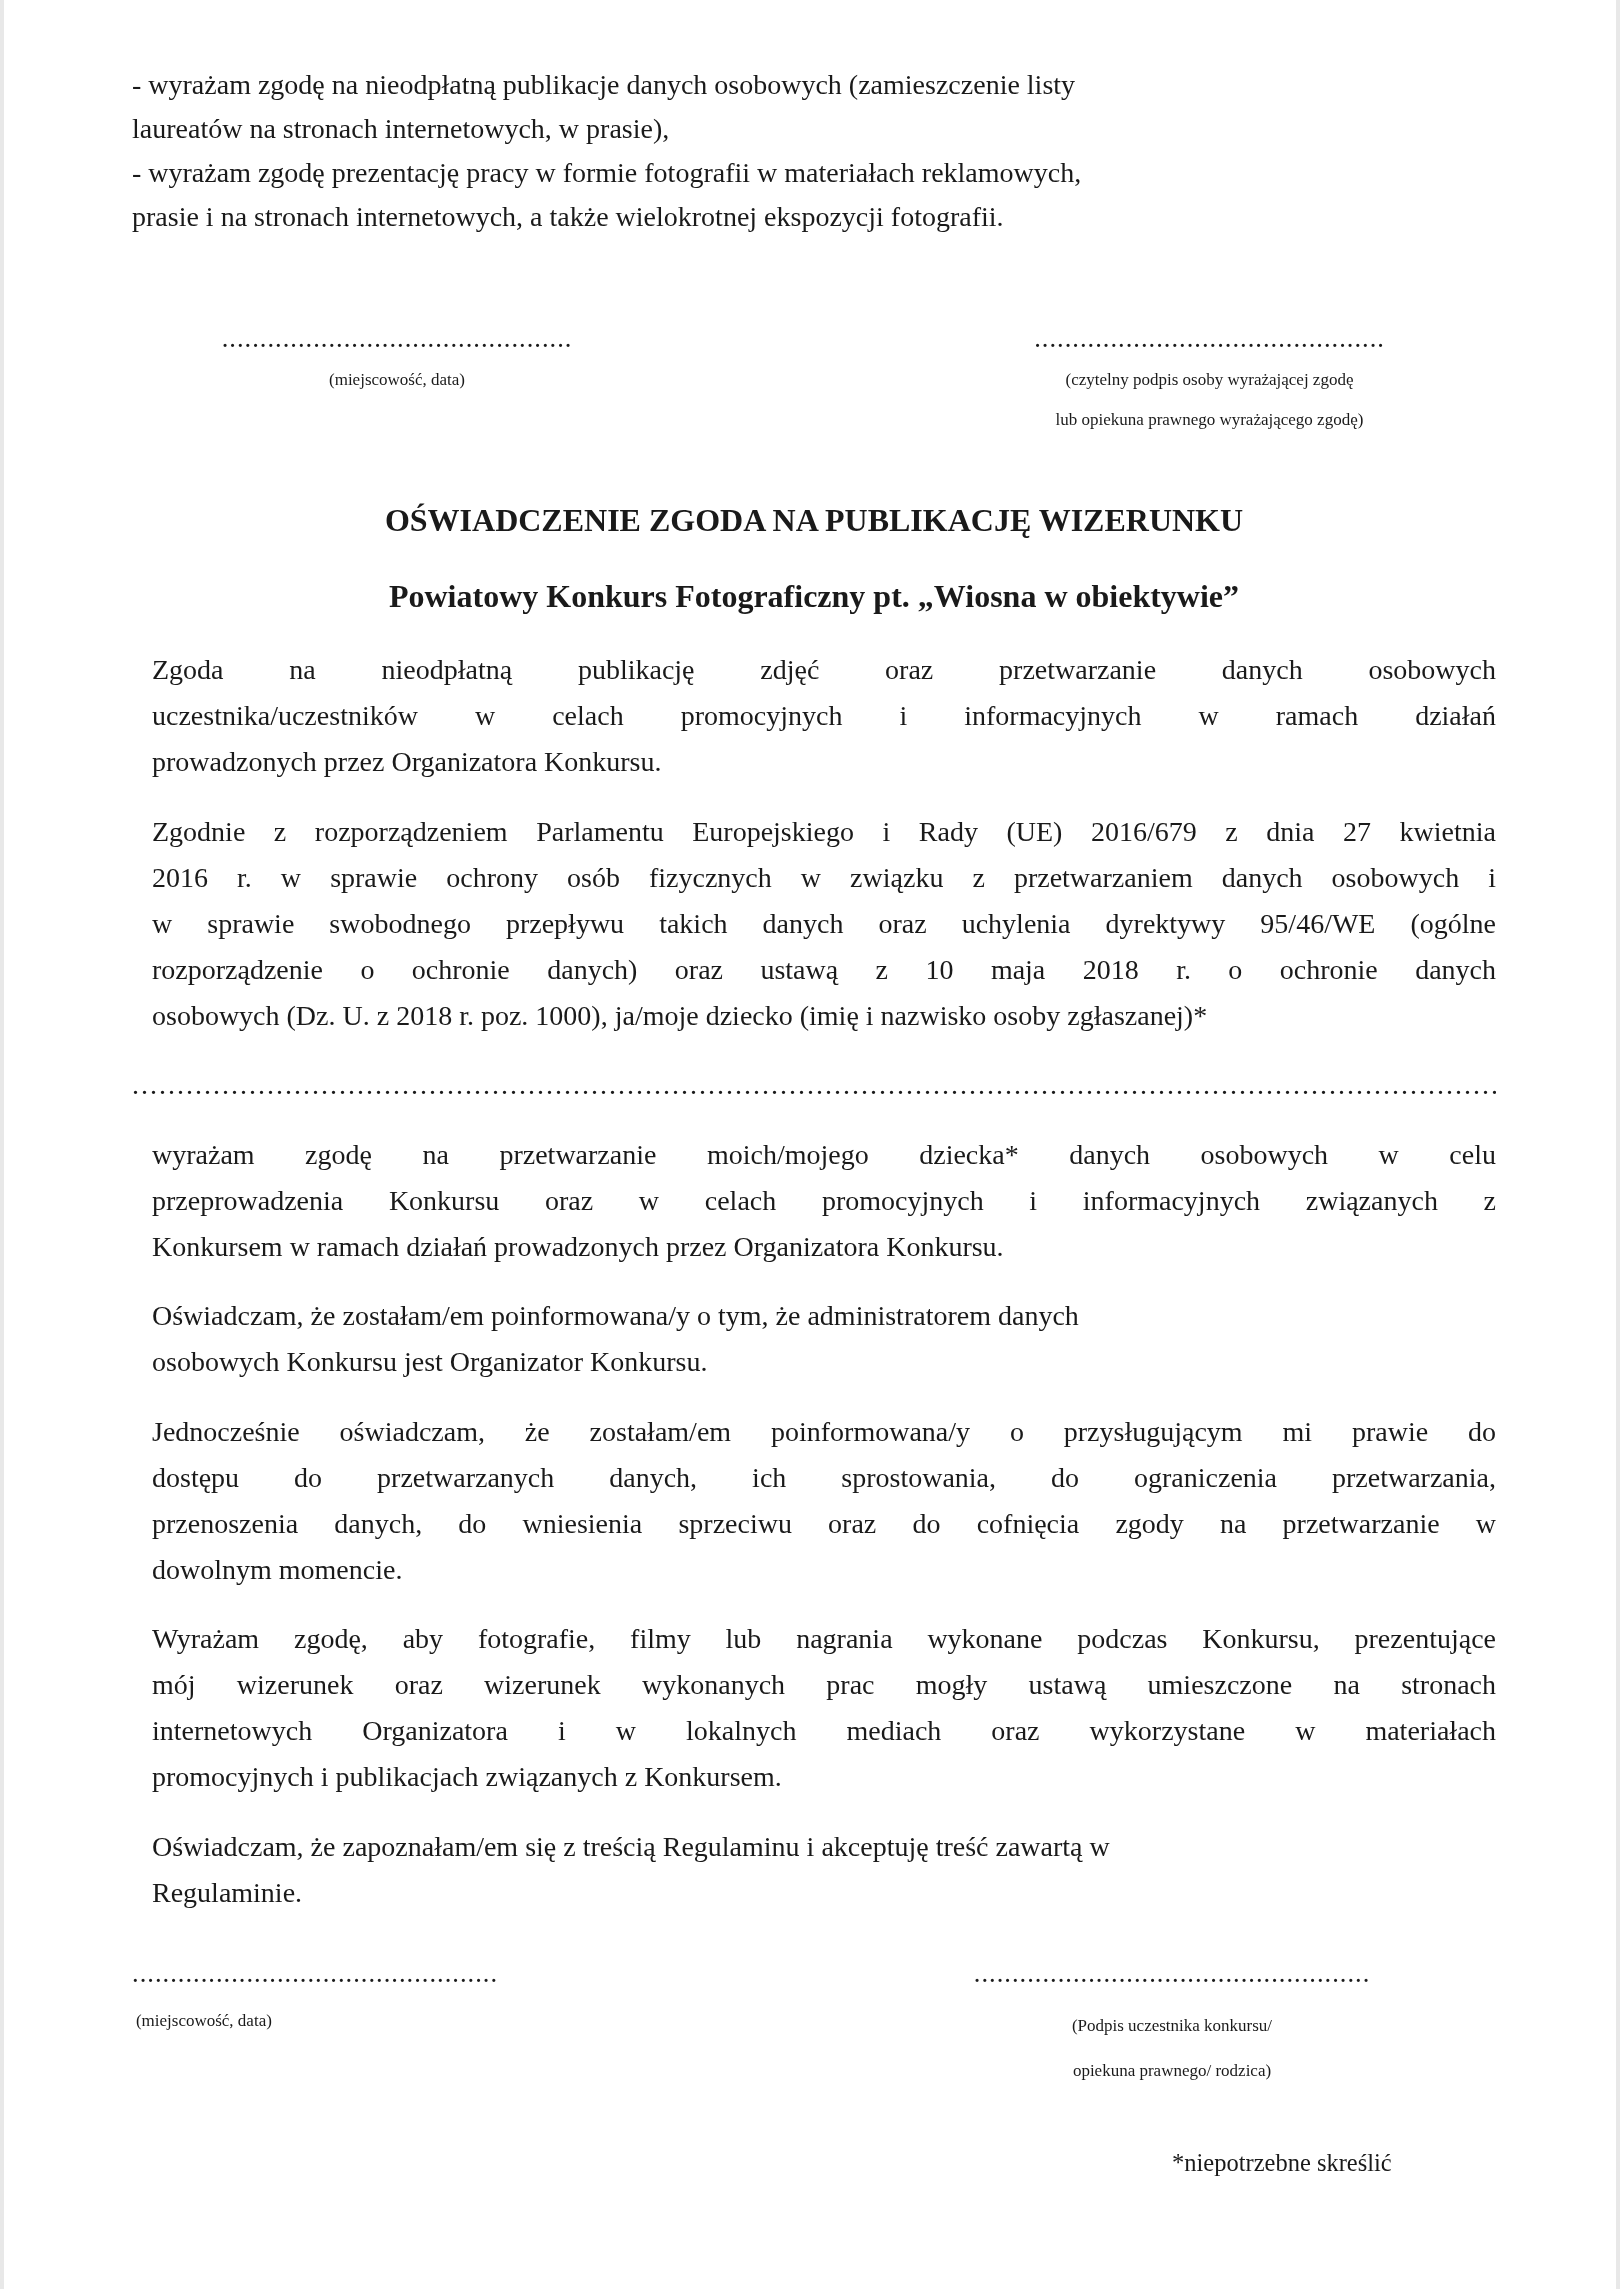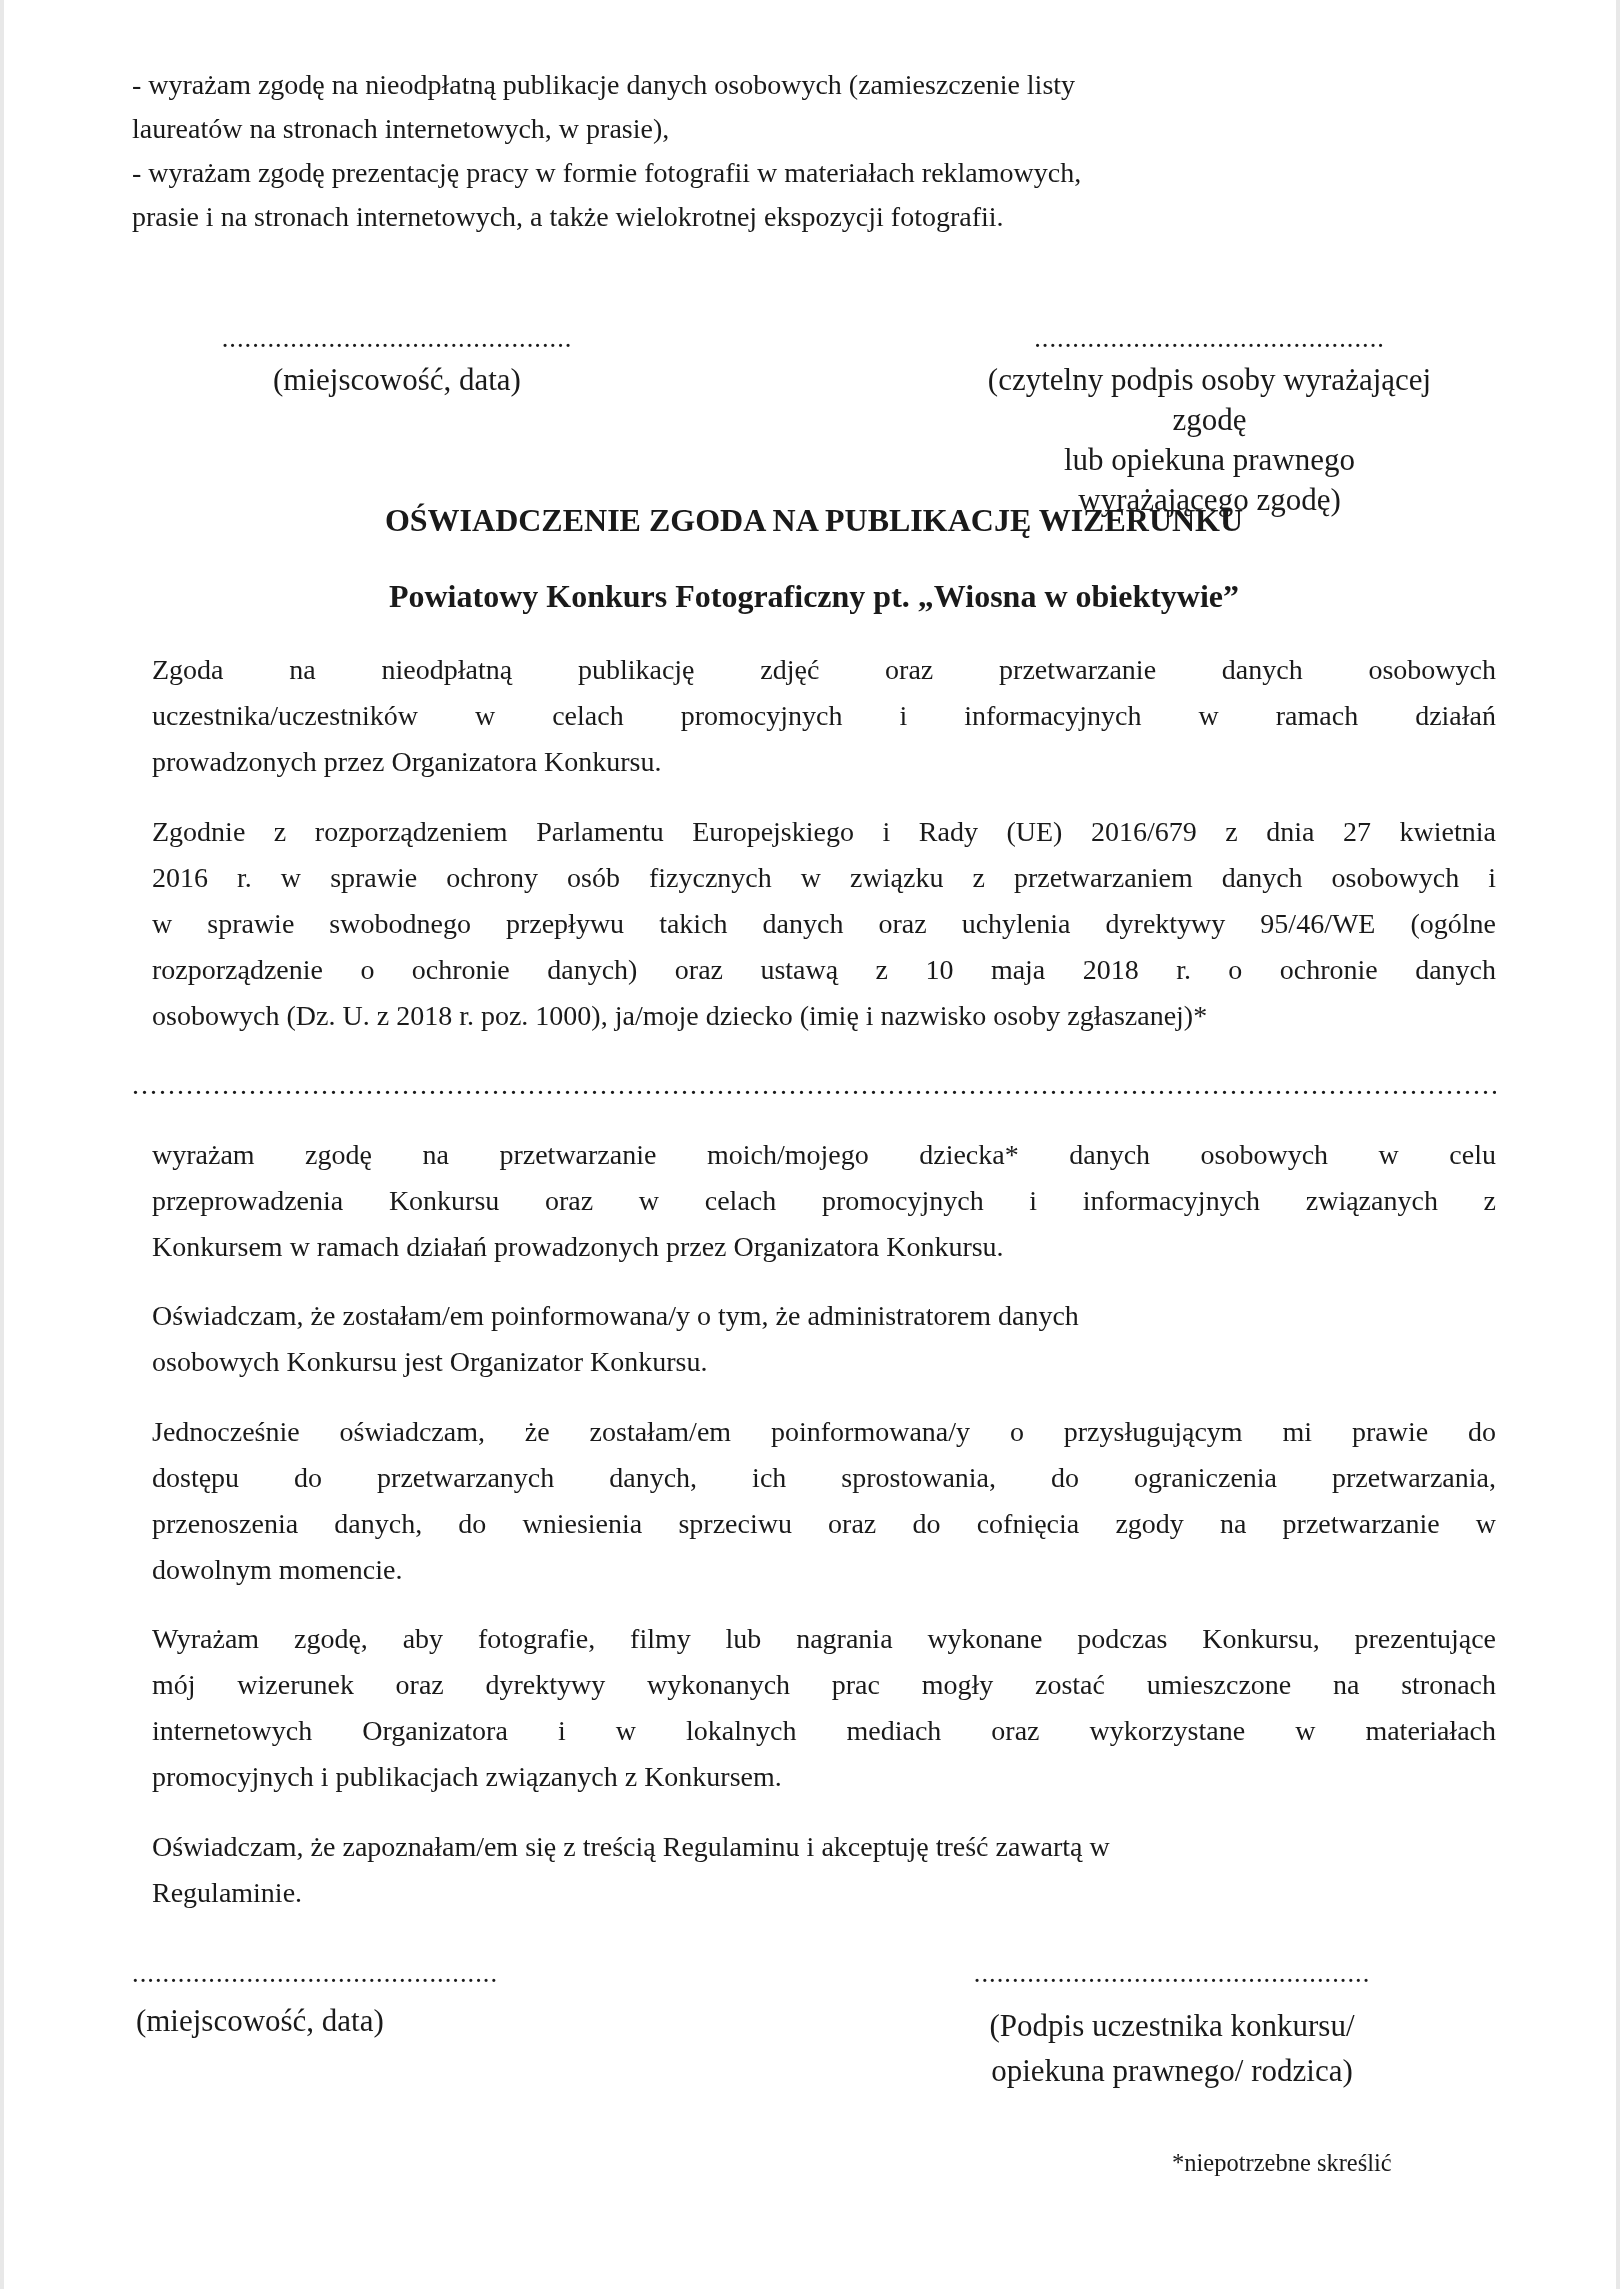--- a/index.html
+++ b/index.html
@@ -25,21 +25,21 @@
   .sig-bottom { top:1958px; }
   .sig-col { position:absolute; }
   .sig-top .sig-left  { left:196px; width:394px; text-align:center; }
   .sig-top .sig-right { left:980px; width:451px; text-align:center; }
   .sig-bottom .sig-left  { left:128px; width:461px; text-align:left; }
   .sig-bottom .sig-right { left:933px; width:470px; text-align:center; }
   .dotline {
     font-size:26.5px; letter-spacing:1px; line-height:31px; height:33px;
     white-space:nowrap; overflow:hidden;
   }
-  .sig-label { font-size:31px; line-height:40px; }
+  .sig-label { font-size:17px; line-height:40px; }
   .sig-top .sig-left .sig-label { padding-top:3.9px; }
   .sig-bottom .sig-left .sig-label { padding-top:9.8px; padding-left:3.9px; }
   .sig-top .sig-right .sig-label-1 { padding-top:3.9px; }
   .sig-bottom .sig-right .sig-label-1 { padding-top:11.8px; line-height:45px; }
   .sig-bottom .sig-right .sig-label-2 { line-height:45px; }
 
   
   .doc-title, .doc-subtitle {
     position:absolute; left:0; width:1620px; text-align:center;
     font-weight:bold; font-size:32px;
@@ -123,21 +123,21 @@
         <div class="line">osobowych Konkursu jest Organizator Konkursu.</div>
       </div>
       <div class="para p-justify">
         <div class="line">Jednocześnie oświadczam, że zostałam/em poinformowana/y o przysługującym mi prawie  do</div>
         <div class="line">dostępu do przetwarzanych danych, ich sprostowania, do ograniczenia przetwarzania,</div>
         <div class="line">przenoszenia danych, do wniesienia sprzeciwu oraz do cofnięcia zgody na przetwarzanie  w</div>
         <div class="line">dowolnym momencie.</div>
       </div>
       <div class="para p-justify">
         <div class="line">Wyrażam zgodę, aby fotografie, filmy lub nagrania wykonane podczas Konkursu, prezentujące</div>
-        <div class="line">mój wizerunek oraz dyrektywy wykonanych prac mogły zostać umieszczone na stronach</div>
+        <div class="line">mój wizerunek oraz wizerunek wykonanych prac mogły ustawą umieszczone na stronach</div>
         <div class="line">internetowych Organizatora i w lokalnych mediach oraz wykorzystane w materiałach</div>
         <div class="line">promocyjnych i publikacjach związanych z Konkursem.</div>
       </div>
       <div class="para p-left">
         <div class="line">Oświadczam, że zapoznałam/em się z treścią Regulaminu i akceptuję treść zawartą  w</div>
         <div class="line">Regulaminie.</div>
       </div>
     </div>
 
   <div class="sig-row sig-bottom">

